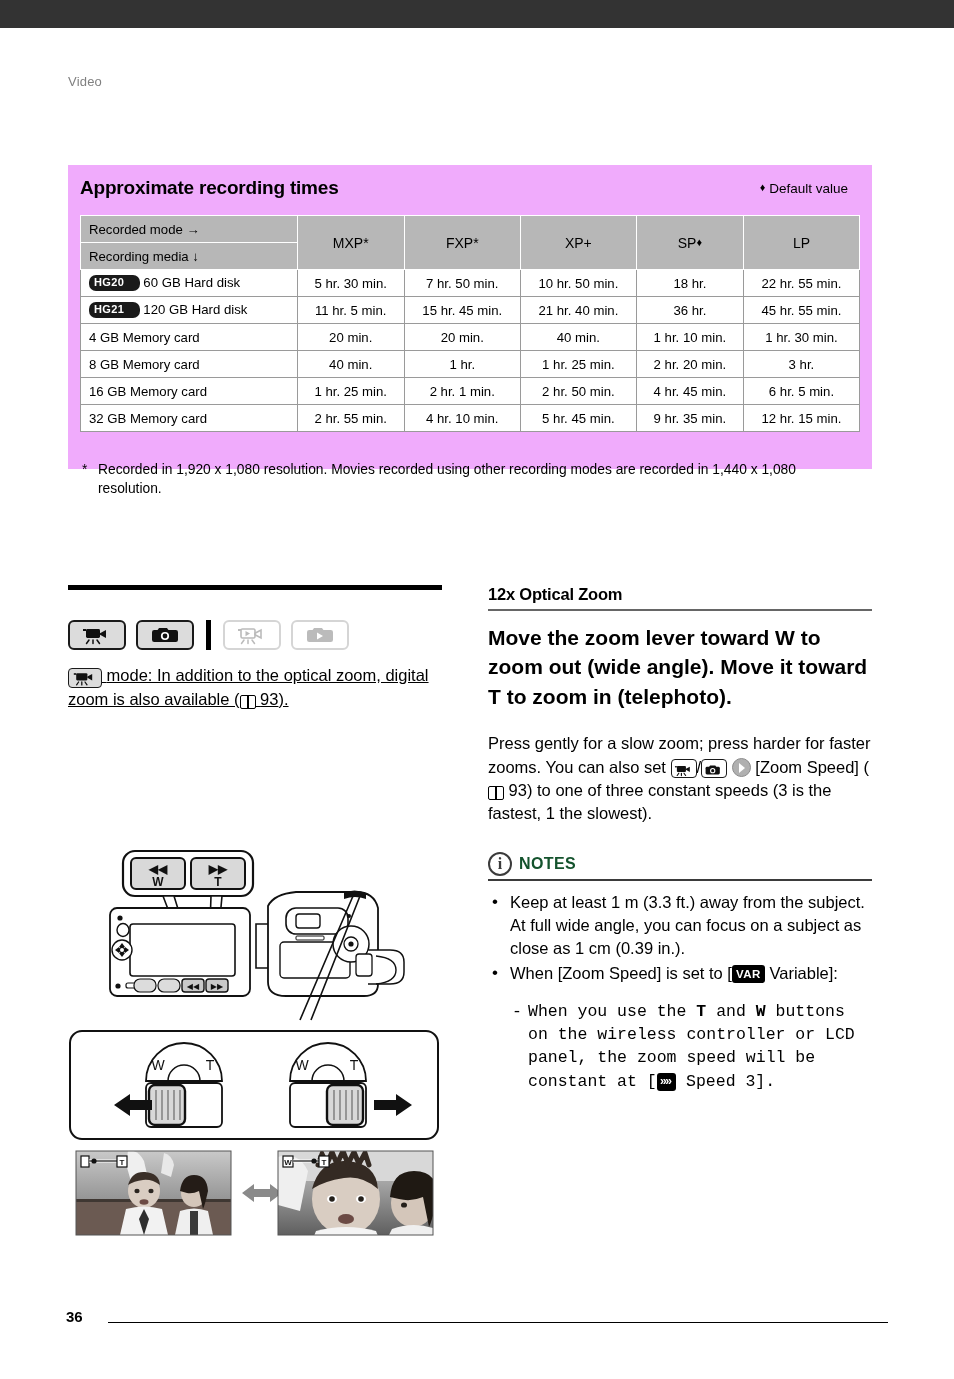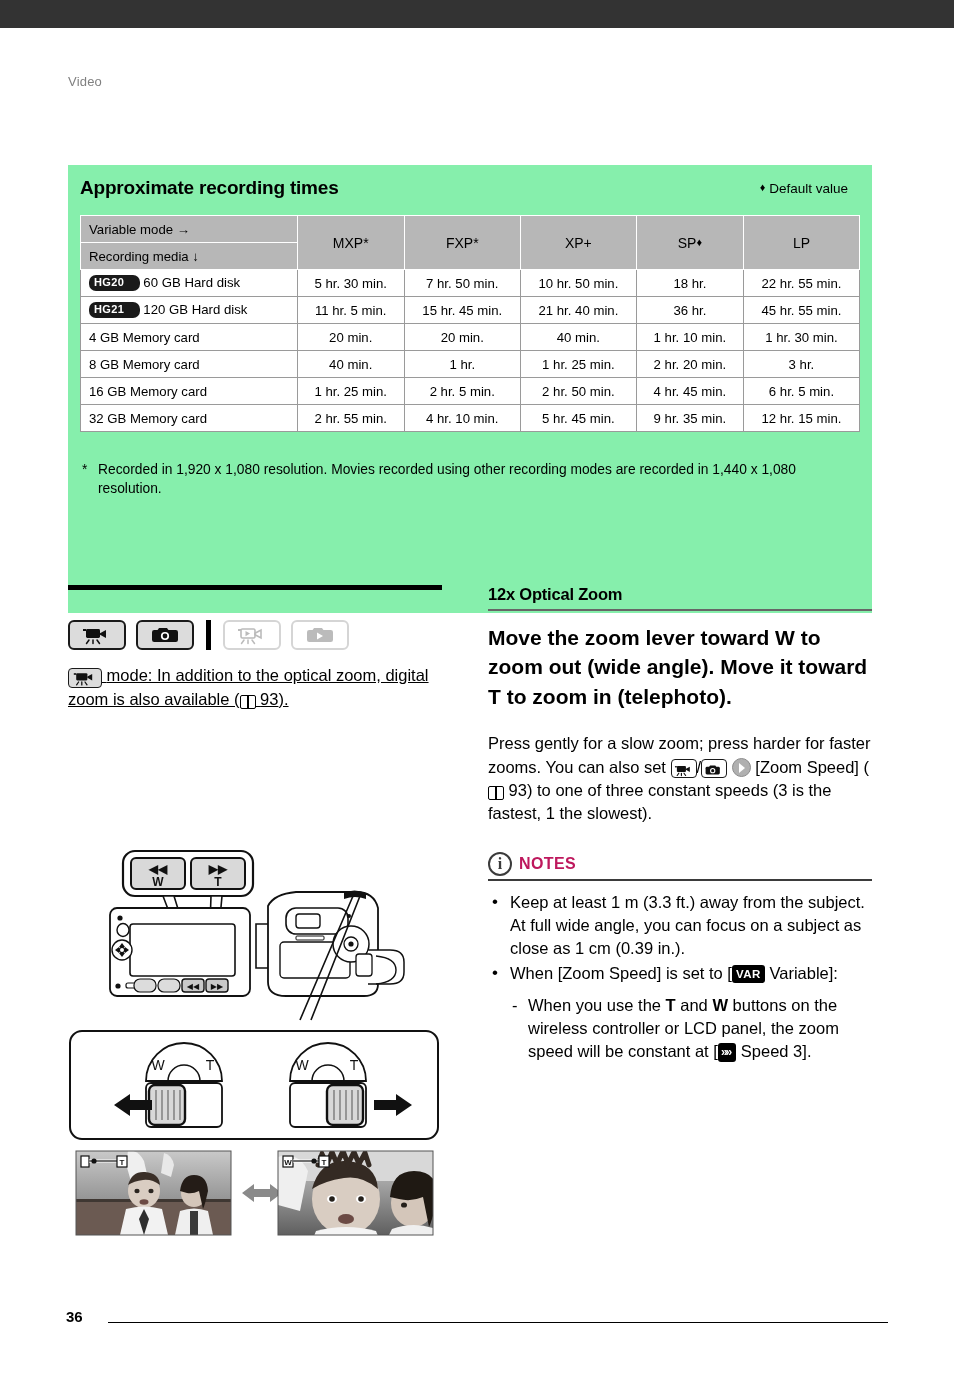--- a/index.html
+++ b/index.html
@@ -15,22 +15,22 @@
 
   
   .topbar { position:absolute; left:0; top:0; width:954px; height:28px; background:#333333; }
   .running-head {
     position:absolute; left:68px; top:38px;
     font-size:13px; color:#808080; letter-spacing:0.2px;margin-top:36px;
   }
 
   
   .panel {
-    position:absolute; left:68px; top:165px; width:804px; height:448px;
-    background:#86efac;
+    position:absolute; left:68px; top:165px; width:804px; height:304px;
+    background:#f0abfc;
   }
   .panel-head {
     position:absolute; left:12px; top:12px; right:12px; height:34px;
   }
   .panel-title {
     font-size:19px; font-weight:bold; color:#000;
     letter-spacing:-0.2px;
   }
   .default-note {
     position:absolute; right:12px; top:4px;
@@ -139,28 +139,28 @@
   .rule-sub { border-top:2.5px solid #666; margin-top:5px; }
   .lead { font-size:21px; font-weight:bold; line-height:1.4; margin-top:12px; }
 
   .notes-head { margin-top:26px; display:flex; align-items:center; gap:7px; }
   .i-circle {
     width:24px; height:24px; border-radius:50%;
     border:2px solid #3b3b3b;
     display:flex; align-items:center; justify-content:center;
     font-family:"Liberation Serif", serif; font-weight:bold; font-size:16px; color:#3b3b3b;
   }
-  .notes-label { font-size:16px; font-weight:bold; color:#be185d; letter-spacing:0.4px; }
+  .notes-label { font-size:16px; font-weight:bold; color:#14532d; letter-spacing:0.4px; }
   .rule-notes { border-top:2px solid #3b3b3b; margin-top:3px; }
 
   ul.notes { list-style:none; margin:10px 0 0 0; padding:0; font-size:16.5px; line-height:1.4; }
   ul.notes > li { position:relative; padding-left:22px; margin-bottom:2px; }
   ul.notes > li:before { content:"\2022"; position:absolute; left:4px; top:-1px; font-size:17px; }
   ul.sub { list-style:none; margin:0; padding:0; }
-  ul.sub > li { position:relative; padding-left:18px; margin-top:9px; }
+  ul.sub > li { position:relative; padding-left:18px; margin-top:15px;font-family:Liberation Mono, monospace; }
   ul.sub > li:before { content:"-"; position:absolute; left:2px; top:0; }
 
   .badge-inv {
     display:inline-block; background:#000; color:#fff;
     font-size:11.5px; font-weight:bold; letter-spacing:0.5px;
     padding:1px 4px; border-radius:3px; vertical-align:1px;
   }
   .badge-speed {
     display:inline-block; background:#000; color:#fff;
     font-size:12px; letter-spacing:-2px; font-weight:bold;
@@ -191,21 +191,21 @@
     <span class="panel-title">Approximate recording times</span>
     <span class="default-note">
       <span class="diamond">♦</span>
       <span>Default value</span>
     </span>
   </div>
 
   <table class="rec">
     <thead>
       <tr>
-        <th class="hd hd-mode">Variable mode →</th>
+        <th class="hd hd-mode">Recorded mode →</th>
         <th class="hd hd-col" rowspan="2">MXP*</th>
         <th class="hd hd-col" rowspan="2">FXP*</th>
         <th class="hd hd-col" rowspan="2">XP+</th>
         <th class="hd hd-col" rowspan="2"><span>SP</span><span class="diamond">♦</span></th>
         <th class="hd hd-col" rowspan="2">LP</th>
       </tr>
       <tr>
         <th class="hd hd-mode">Recording media ↓</th>
       </tr>
     </thead>
@@ -238,21 +238,21 @@
         <td class="media">8 GB Memory card</td>
         <td>40 min.</td>
         <td>1 hr.</td>
         <td>1 hr. 25 min.</td>
         <td>2 hr. 20 min.</td>
         <td>3 hr.</td>
       </tr>
       <tr>
         <td class="media">16 GB Memory card</td>
         <td>1 hr. 25 min.</td>
-        <td>2 hr. 5 min.</td>
+        <td>2 hr. 1 min.</td>
         <td>2 hr. 50 min.</td>
         <td>4 hr. 45 min.</td>
         <td>6 hr. 5 min.</td>
       </tr>
       <tr>
         <td class="media">32 GB Memory card</td>
         <td>2 hr. 55 min.</td>
         <td>4 hr. 10 min.</td>
         <td>5 hr. 45 min.</td>
         <td>9 hr. 35 min.</td>

